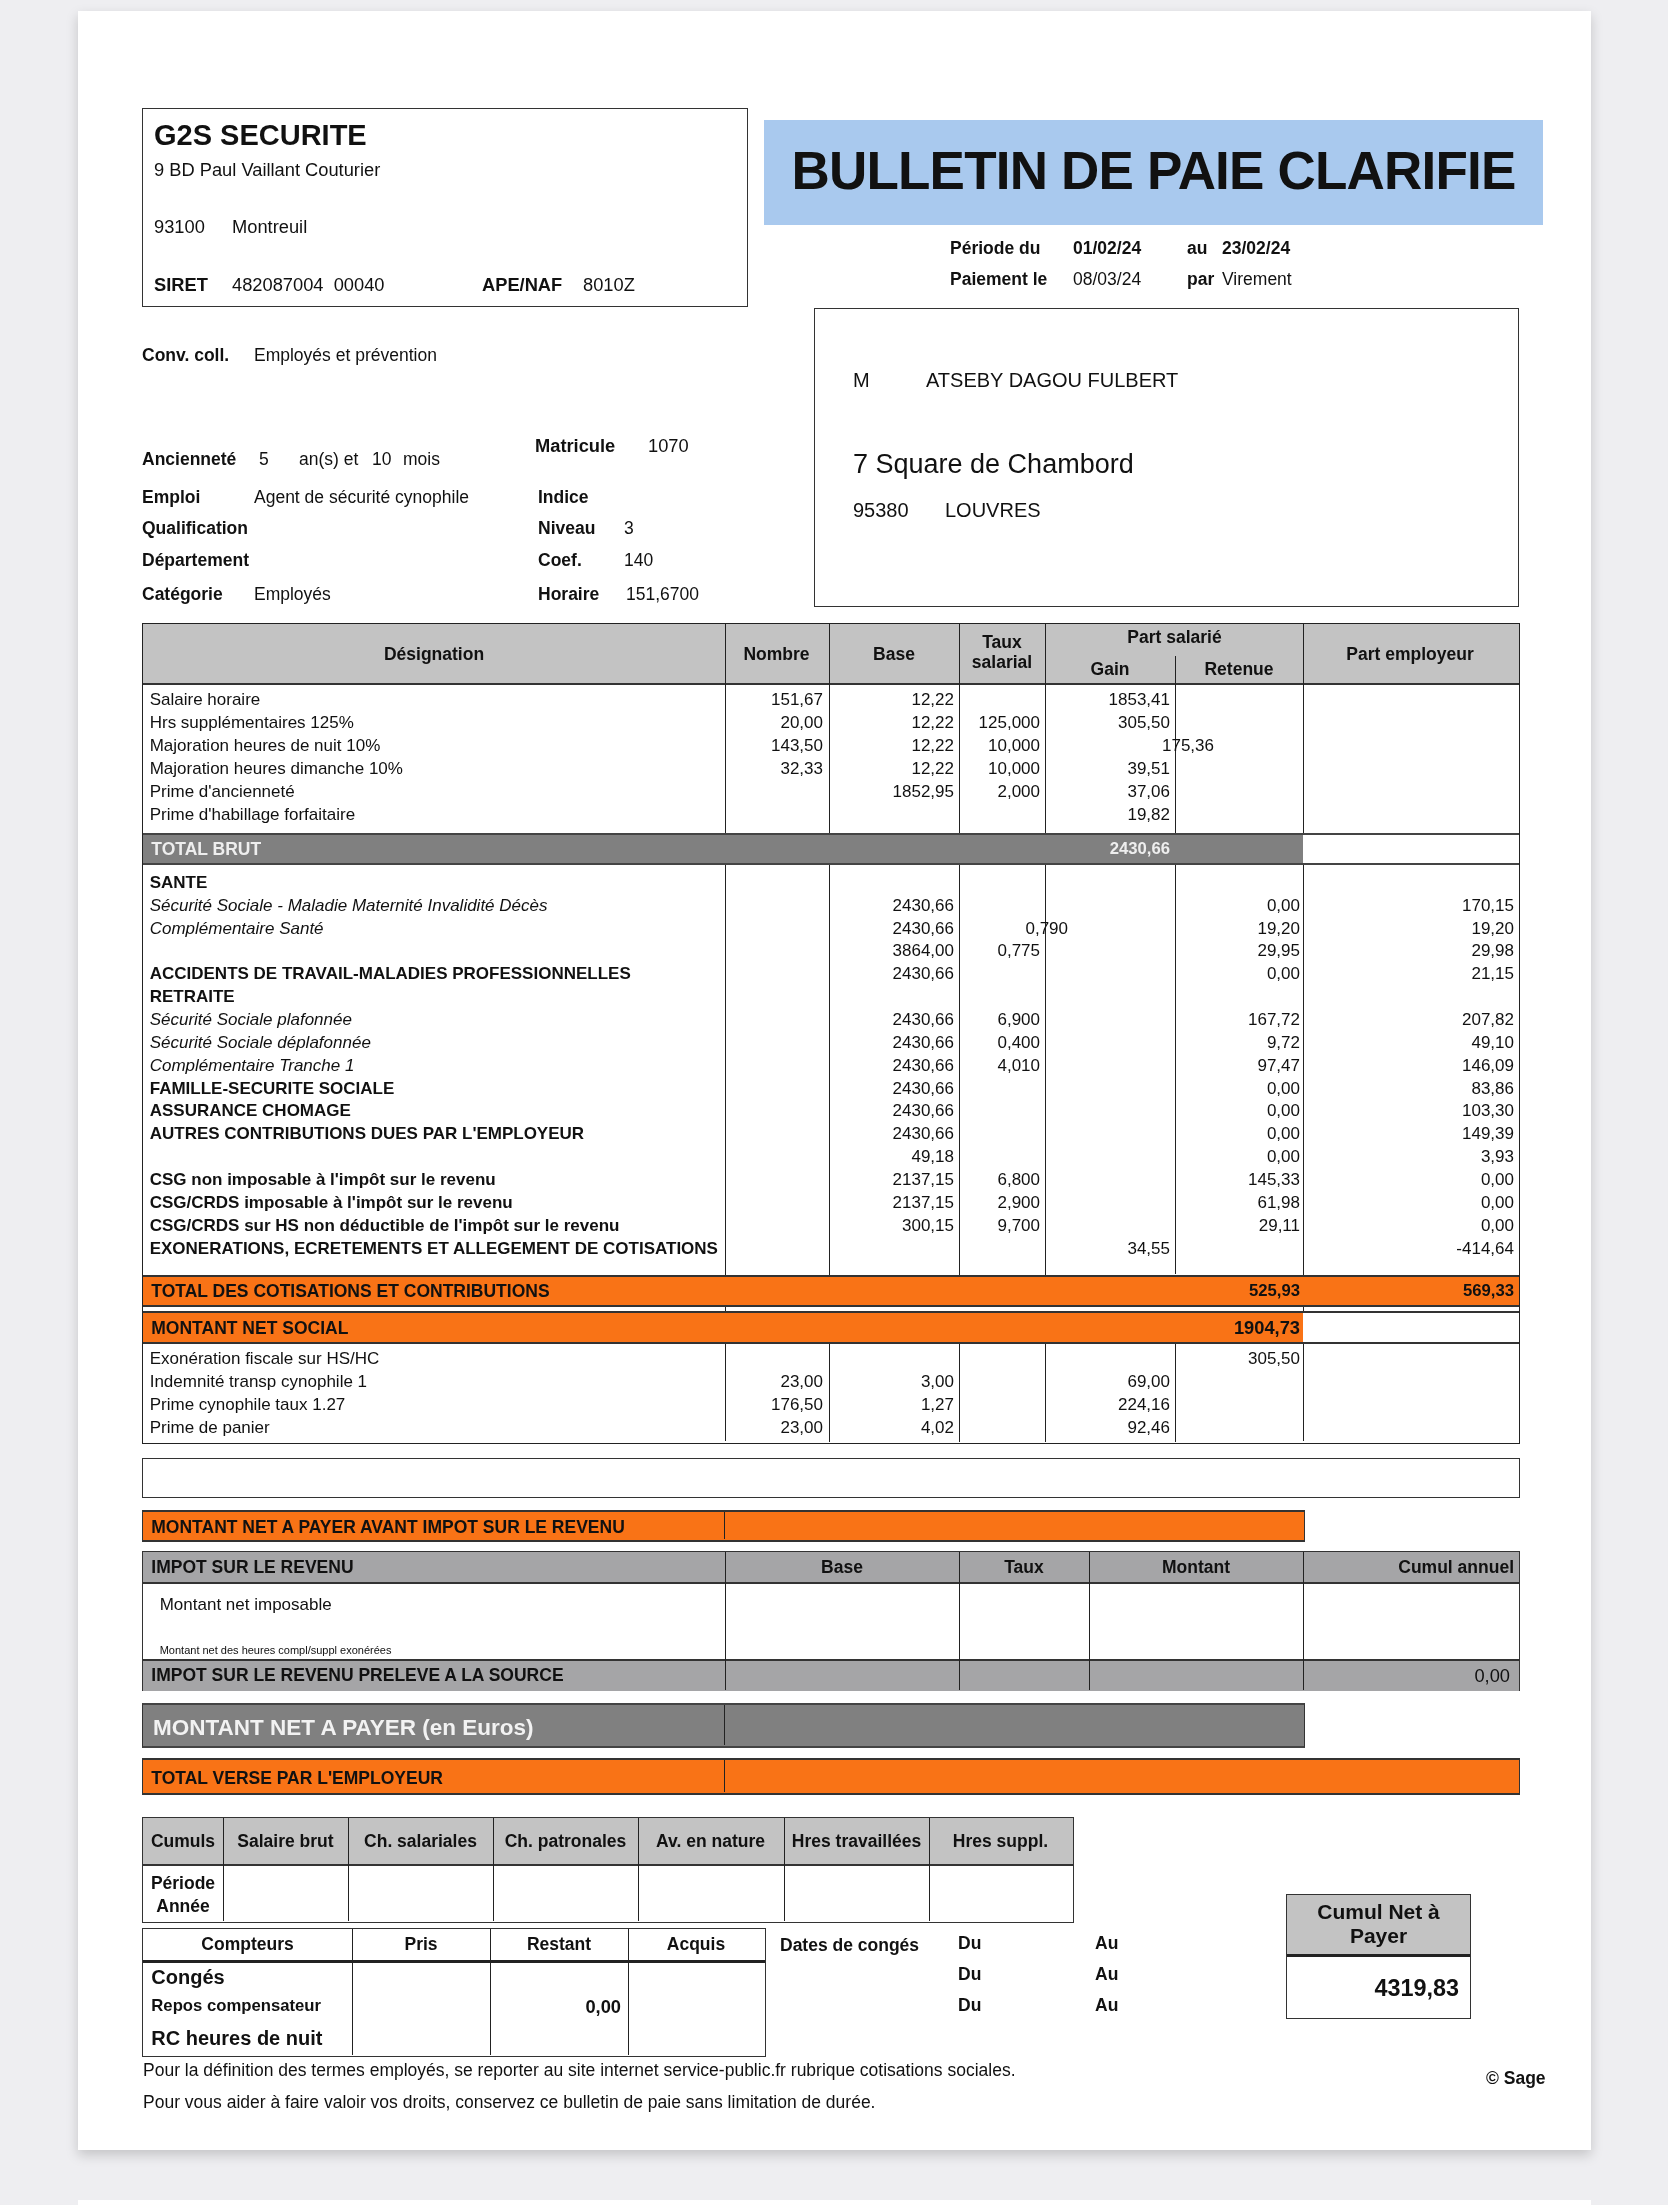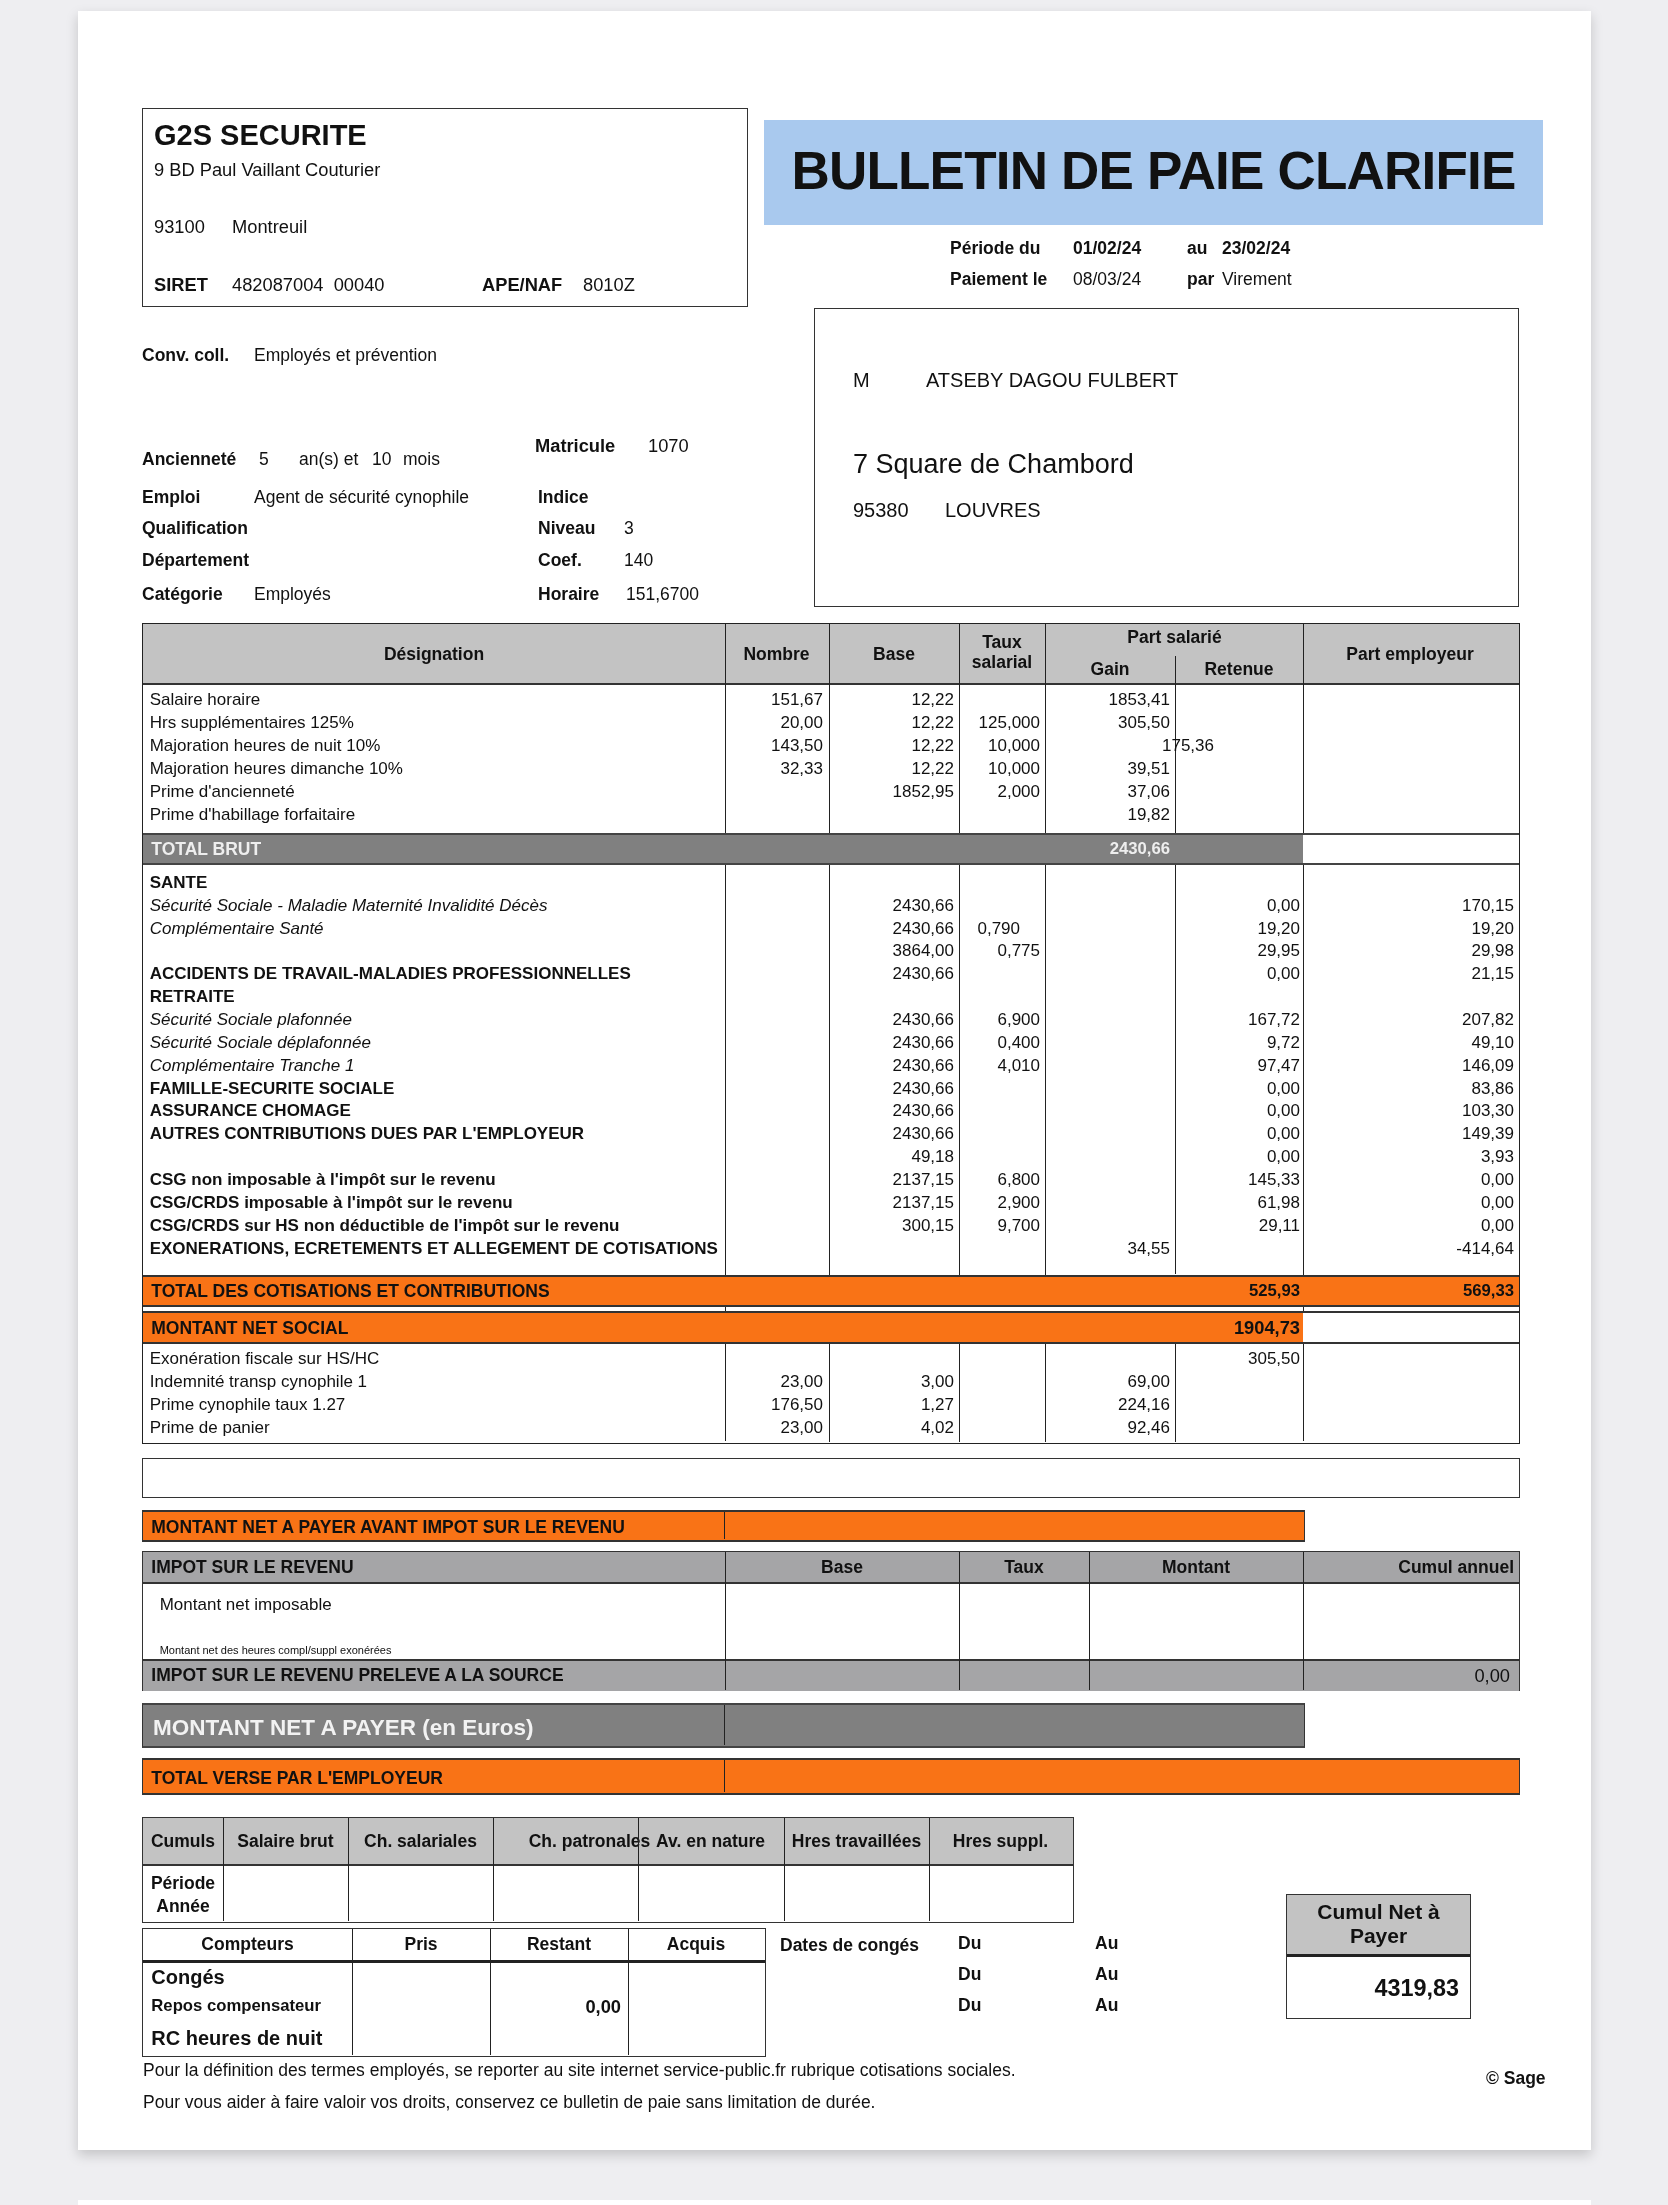--- a/index.html
+++ b/index.html
@@ -162,21 +162,21 @@
       <div class="cell num" style="left:1032px;width:125px;top:247px;"></div>
       <div class="cell num" style="left:1160px;width:211px;top:247px;"></div>
       <div class="cell" style="left:6.7px;top:270px;font-style:italic;">Sécurité Sociale - Maladie Maternité Invalidité Décès</div>
       <div class="cell num" style="left:686px;width:125px;top:270px;">2430,66</div>
       <div class="cell num" style="left:816px;width:81px;top:270px;"></div>
       <div class="cell num" style="left:902px;width:125px;top:270px;"></div>
       <div class="cell num" style="left:1032px;width:125px;top:270px;">0,00</div>
       <div class="cell num" style="left:1160px;width:211px;top:270px;">170,15</div>
       <div class="cell" style="left:6.7px;top:293px;font-style:italic;">Complémentaire Santé</div>
       <div class="cell num" style="left:686px;width:125px;top:293px;">2430,66</div>
-      <div class="cell num" style="left:796px;width:81px;top:293px;">0,790</div>
+      <div class="cell num" style="left:816px;width:81px;top:293px;padding-left:28px;">0,790</div>
       <div class="cell num" style="left:902px;width:125px;top:293px;"></div>
       <div class="cell num" style="left:1032px;width:125px;top:293px;">19,20</div>
       <div class="cell num" style="left:1160px;width:211px;top:293px;">19,20</div>
       <div class="cell" style="left:6.7px;top:315px;font-style:italic;"></div>
       <div class="cell num" style="left:686px;width:125px;top:315px;">3864,00</div>
       <div class="cell num" style="left:816px;width:81px;top:315px;">0,775</div>
       <div class="cell num" style="left:902px;width:125px;top:315px;"></div>
       <div class="cell num" style="left:1032px;width:125px;top:315px;">29,95</div>
       <div class="cell num" style="left:1160px;width:211px;top:315px;">29,98</div>
       <div class="cell" style="left:6.7px;top:338px;font-weight:bold;">ACCIDENTS DE TRAVAIL-MALADIES PROFESSIONNELLES</div>
@@ -332,21 +332,21 @@
 </div>
 
 <div class="abs" id="cumuls" style="left:142px;top:1817px;width:932px;height:106px;border:1.7px solid #333;box-sizing:border-box;">
   <div class="hdr" style="left:0;right:0;top:0;height:46px;border-bottom:2.5px solid #333;"></div>
   <div id="cumuls-headers">
       <div class="abs b" style="left:0px;width:80px;top:12.5px;text-align:center;font-size:17.5px;">Cumuls</div>
       <div class="abs b" style="left:80px;width:125px;top:12.5px;text-align:center;font-size:17.5px;">Salaire brut</div>
       <div class="vline" style="left:80px;top:0;height:103px;"></div>
       <div class="abs b" style="left:205px;width:145px;top:12.5px;text-align:center;font-size:17.5px;">Ch. salariales</div>
       <div class="vline" style="left:205px;top:0;height:103px;"></div>
-      <div class="abs b" style="left:350px;width:145px;top:12.5px;text-align:center;font-size:17.5px;margin-left:24px;">Ch. patronales</div>
+      <div class="abs b" style="left:350px;width:145px;top:12.5px;text-align:center;font-size:17.5px;">Ch. patronales</div>
       <div class="vline" style="left:350px;top:0;height:103px;"></div>
       <div class="abs b" style="left:495px;width:145px;top:12.5px;text-align:center;font-size:17.5px;">Av. en nature</div>
       <div class="vline" style="left:495px;top:0;height:103px;"></div>
       <div class="abs b" style="left:641px;width:145px;top:12.5px;text-align:center;font-size:17.5px;">Hres travaillées</div>
       <div class="vline" style="left:641px;top:0;height:103px;"></div>
       <div class="abs b" style="left:786px;width:143px;top:12.5px;text-align:center;font-size:17.5px;">Hres suppl.</div>
       <div class="vline" style="left:786px;top:0;height:103px;"></div>
     </div>
   <div class="abs b" style="left:0;width:80px;top:55px;text-align:center;font-size:17.5px;">Période</div>
   <div class="abs b" style="left:0;width:80px;top:78px;text-align:center;font-size:17.5px;">Année</div>

